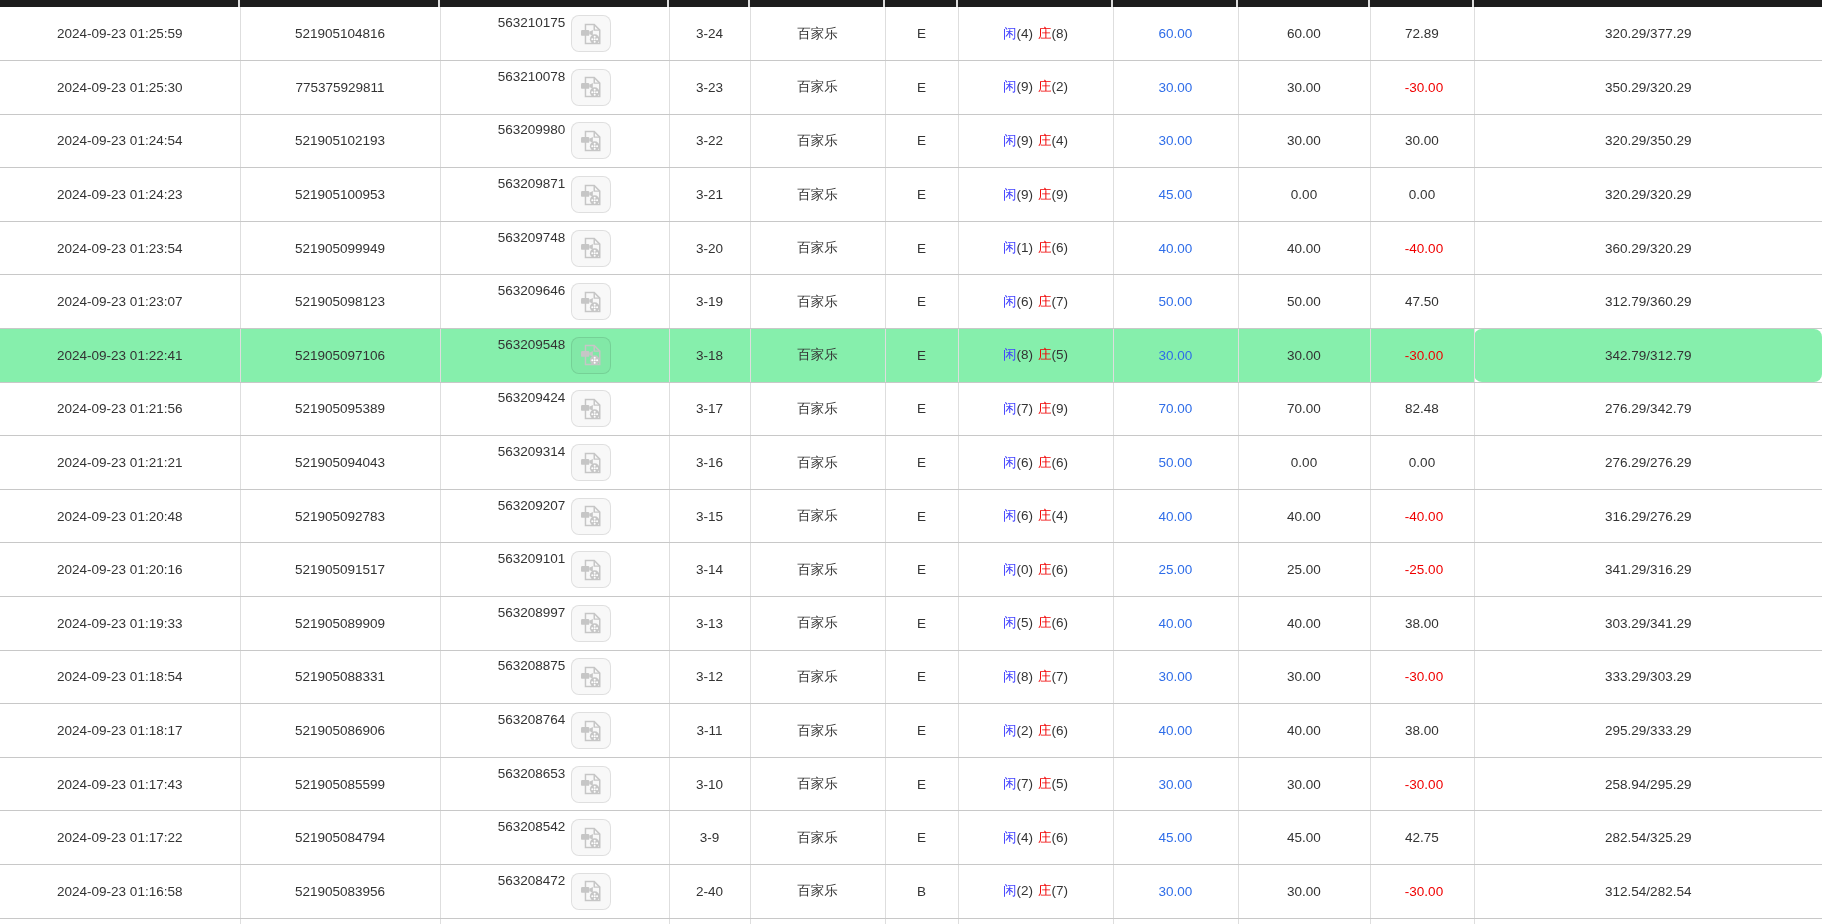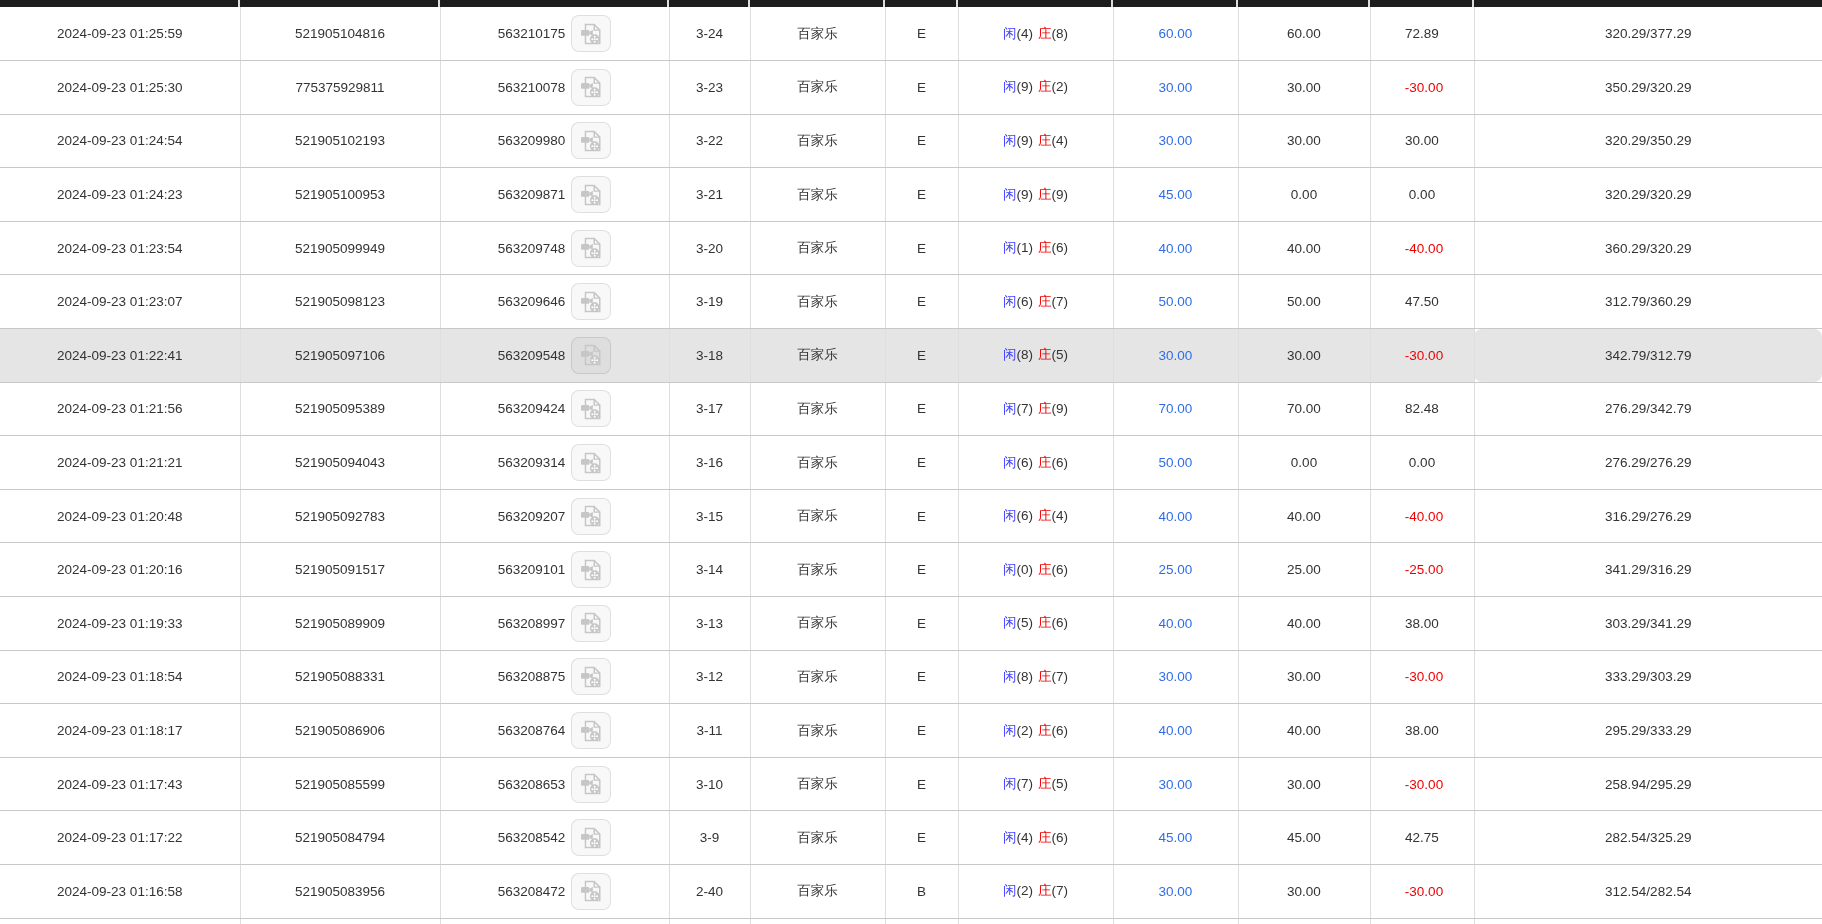--- a/index.html
+++ b/index.html
@@ -23,30 +23,30 @@
   td{
     box-sizing:border-box;
     border-right:1px solid #dedede;
     border-bottom:1px solid #c8c8c8;
     text-align:center;vertical-align:middle;
     padding:0 4px;
     overflow:hidden;white-space:nowrap;
   }
   td:last-child{border-right:none;border-radius:8px;}
   tr.rec{height:53.6px;background:#fff;}
-  tr.rec.hl{background:#e5e5e5;}
+  tr.rec.hl{background:#86efac;}
   tr.partial{height:20px;}
   tr.partial td{border-bottom:none;}
 
   .c-bet{color:#2f6de8;}
   .lbl-p{color:#4040ff;}
   .lbl-b{color:#f00000;margin-left:5px;}
   .c-res.neg{color:#f00000;padding-left:8px;}
 
-  .idwrap{display:flex;align-items:center;justify-content:center;gap:6px;}
+  .idwrap{display:flex;align-items:flex-start;justify-content:center;gap:6px;}
   .video-btn{
     width:40px;height:37px;flex:0 0 auto;
     border:1px solid rgba(0,0,0,0.10);
     border-radius:8px;
     background:rgba(0,0,0,0.028);
     display:flex;align-items:center;justify-content:center;
     padding:0;cursor:pointer;
   }
   .video-btn svg{display:block;}
 </style>

